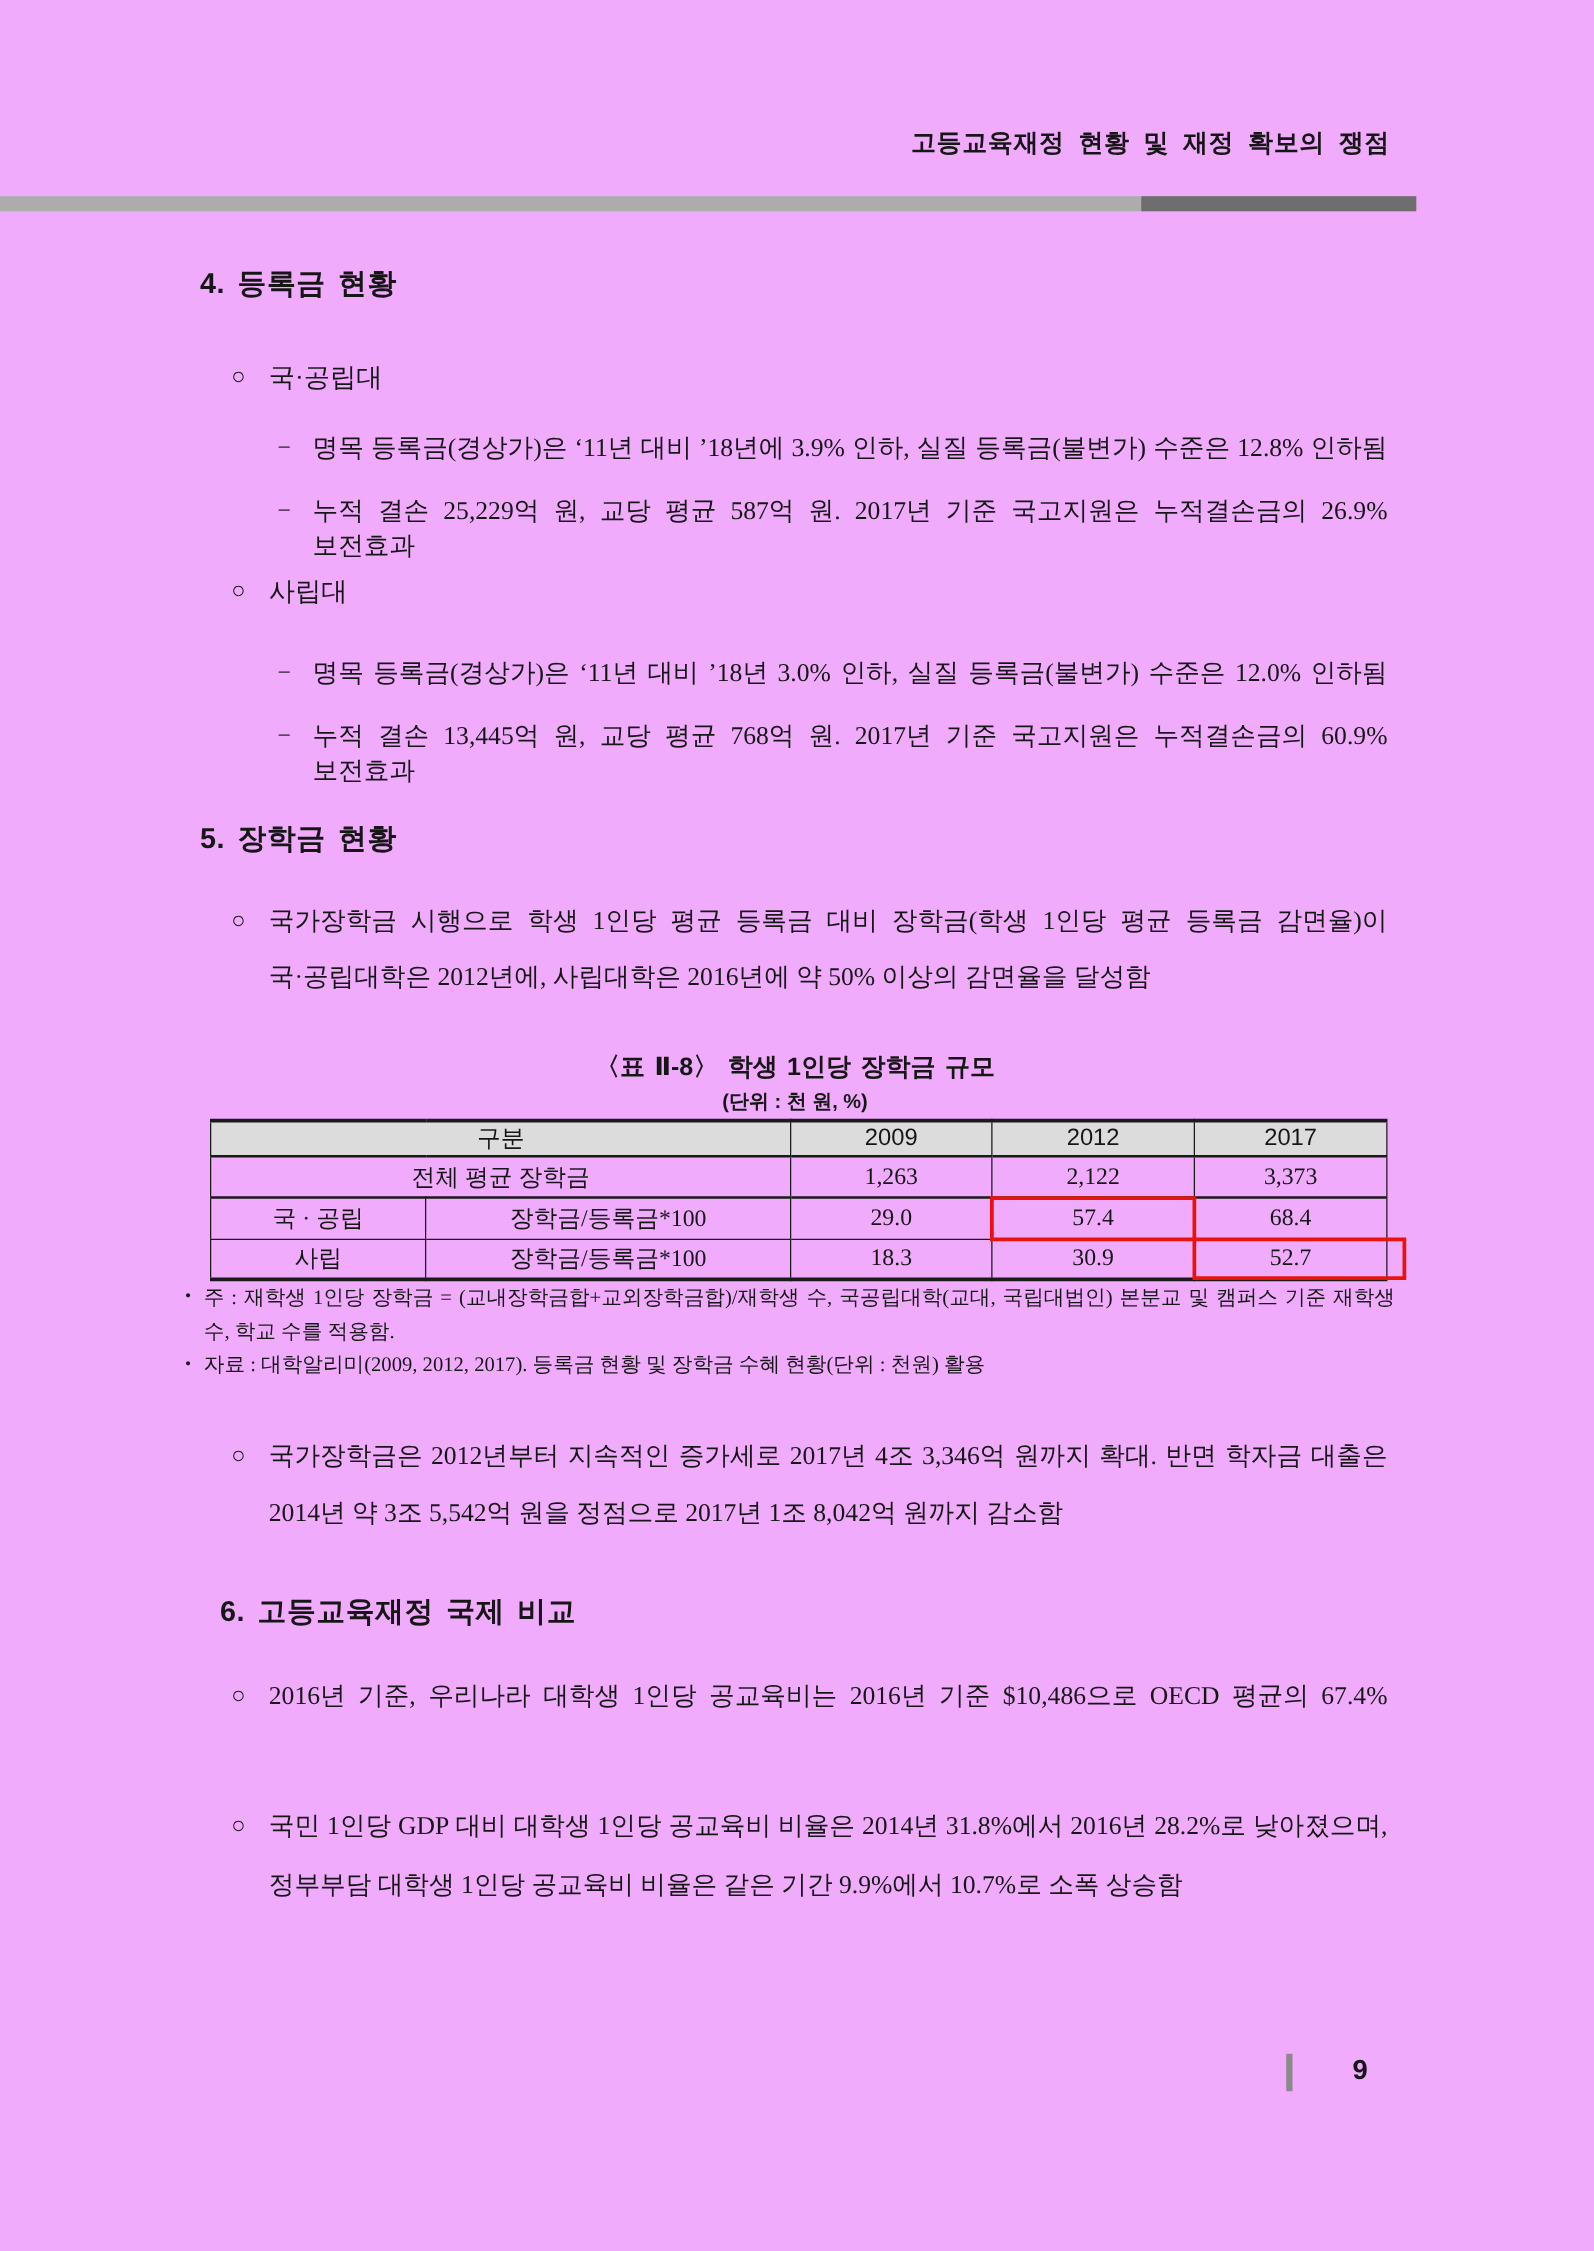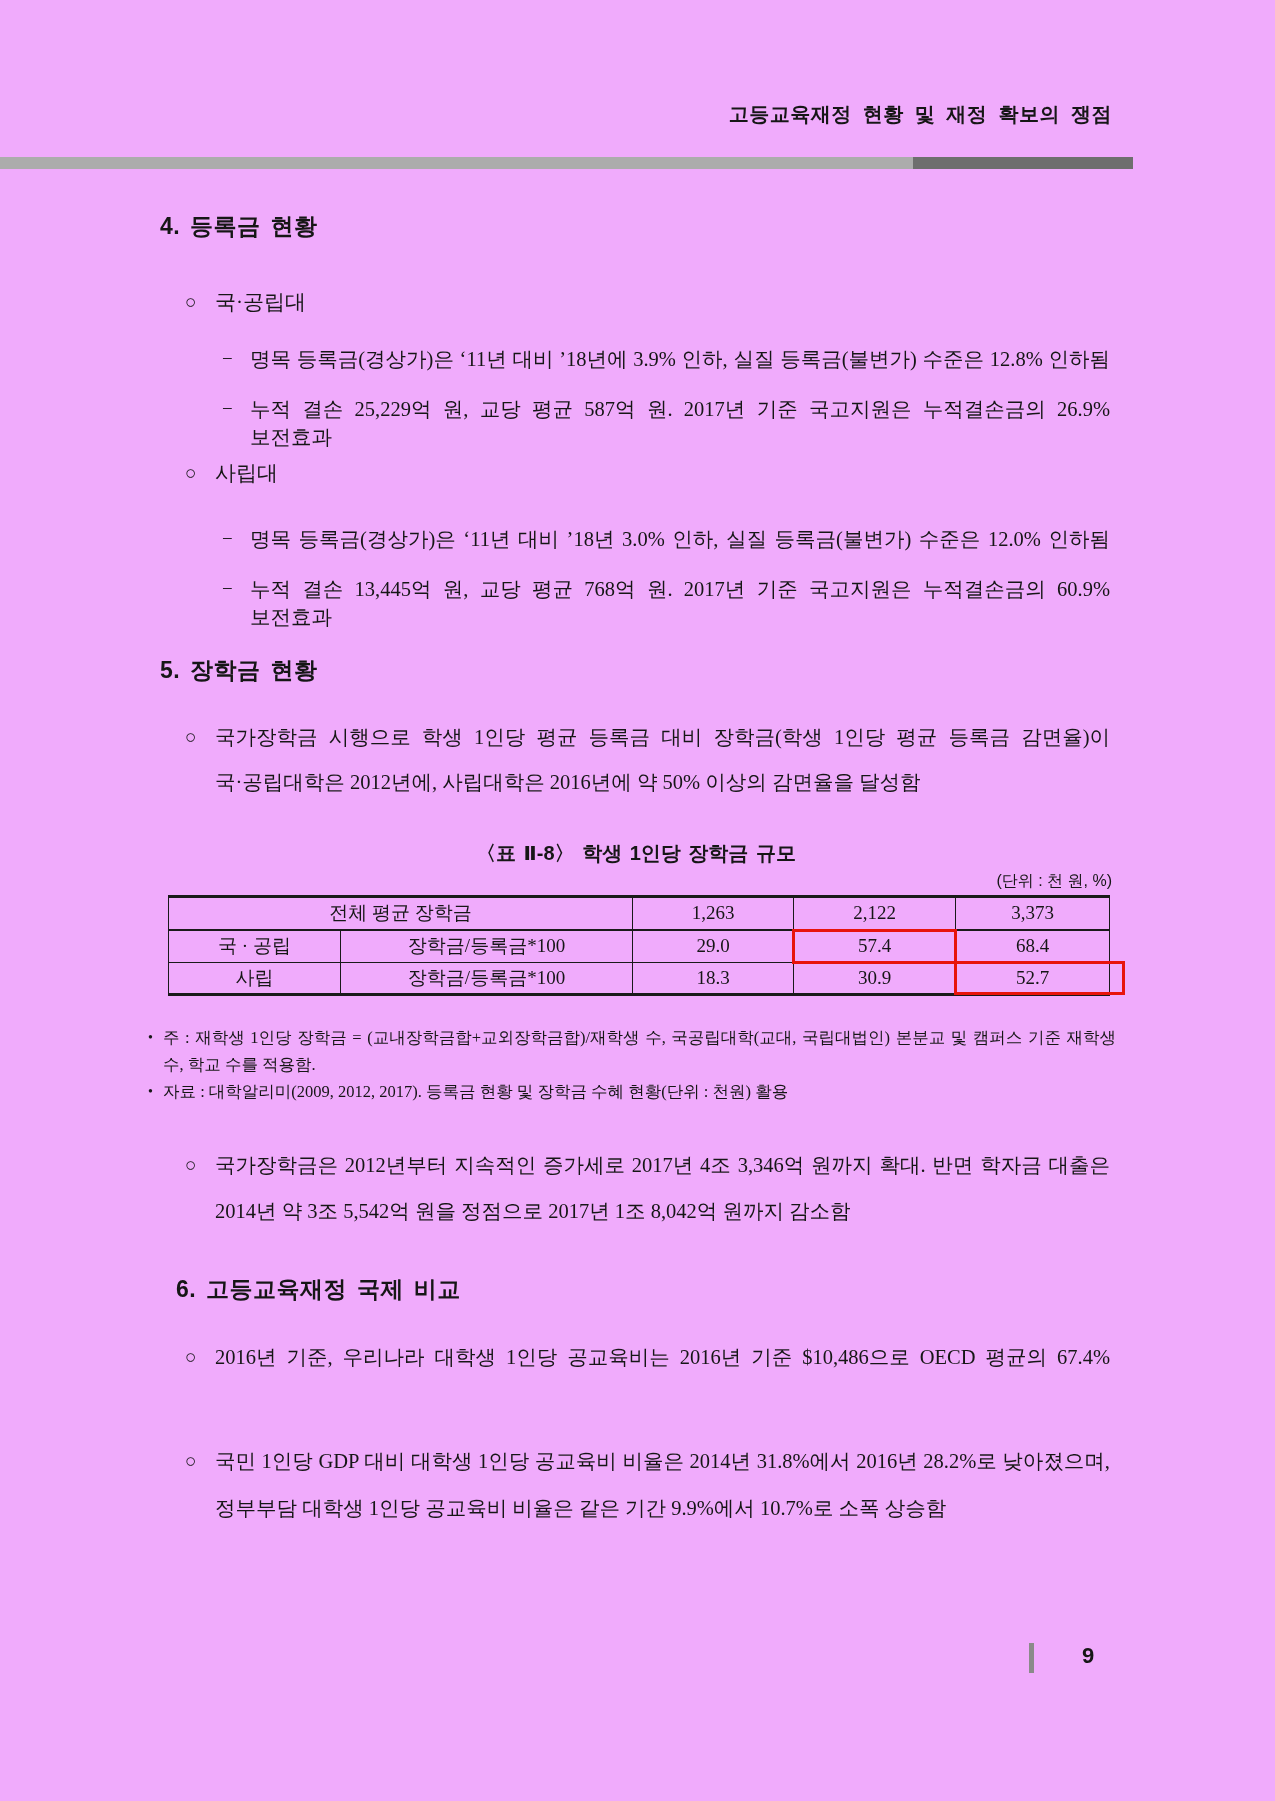--- a/index.html
+++ b/index.html
@@ -22,21 +22,21 @@
   .marker{flex:0 0 30px;font-size:19px;line-height:28px;}
   .marker.dash{flex:0 0 28px;}
   .ltxt{flex:1;font-size:20.5px;line-height:28px;word-break:keep-all;}
   .stretch .ltxt{text-align:justify;text-align-last:justify;}
   .plain{font-size:20.5px;line-height:28px;white-space:nowrap;}
   .lab{font-size:21px;line-height:28px;white-space:nowrap;}
 
   
   .caption{left:160px;width:952px;text-align:center;font-size:20px;font-weight:700;
            word-spacing:2px;}
-  .unit-note{left:160px;width:952px;text-align:right;font-size:16px;font-weight:400;}
+  .unit-note{left:160px;width:952px;text-align:center;font-size:16px;font-weight:700;}
 
   
   table.tb{border-collapse:collapse;table-layout:fixed;width:941px;
            border-top:3px solid #1a1a1a;border-bottom:3px solid #1a1a1a;
            border-left:1px solid #1a1a1a;border-right:1px solid #1a1a1a;}
   table.tb td{text-align:center;vertical-align:middle;padding:0;font-size:19px;
               border-left:1px solid #1a1a1a;overflow:visible;}
   table.tb td:first-child{border-left:none;}
   tr.hd{height:27px;}
   tr.hd td{background:#dcdcdc;border-bottom:2px solid #1a1a1a;
@@ -111,20 +111,26 @@
   <div class="abs" style="left:168px;top:895px;">
     <table class="tb">
       <colgroup>
         <col style="width:172px">
           <col style="width:292px">
           <col style="width:161px">
           <col style="width:162px">
           <col style="width:154px">
       </colgroup>
       <tbody>
+          <tr class="hd">
+        <td colspan="2">구분</td>
+        <td>2009</td>
+        <td>2012</td>
+        <td>2017</td>
+      </tr>
       <tr class="r1">
         <td colspan="2">전체 평균 장학금</td>
         <td>1,263</td>
         <td>2,122</td>
         <td>3,373</td>
       </tr>
       <tr class="r2">
         <td>국 · 공립</td>
         <td>장학금/등록금*100</td>
         <td>29.0</td>

